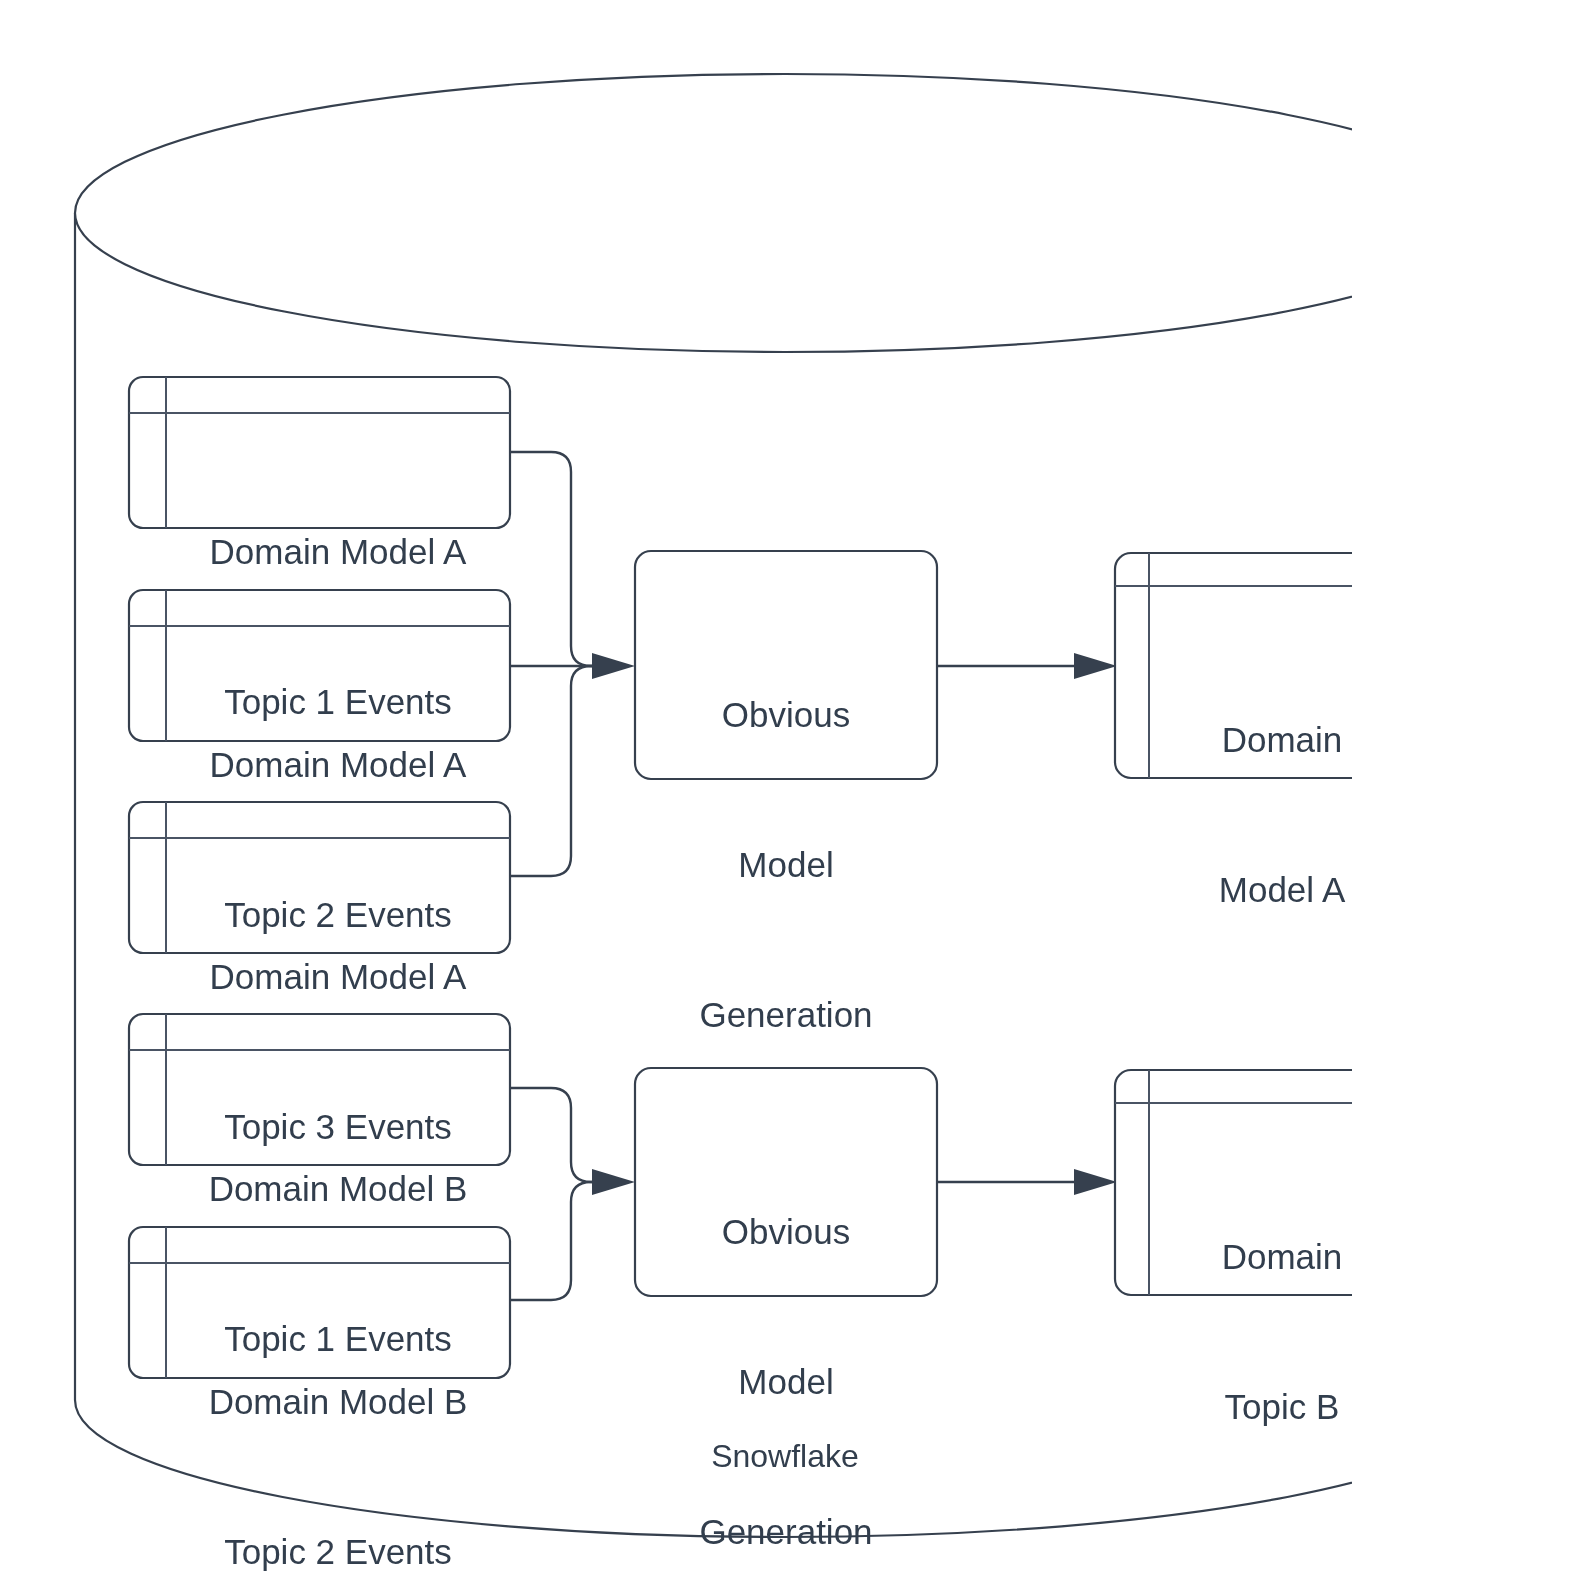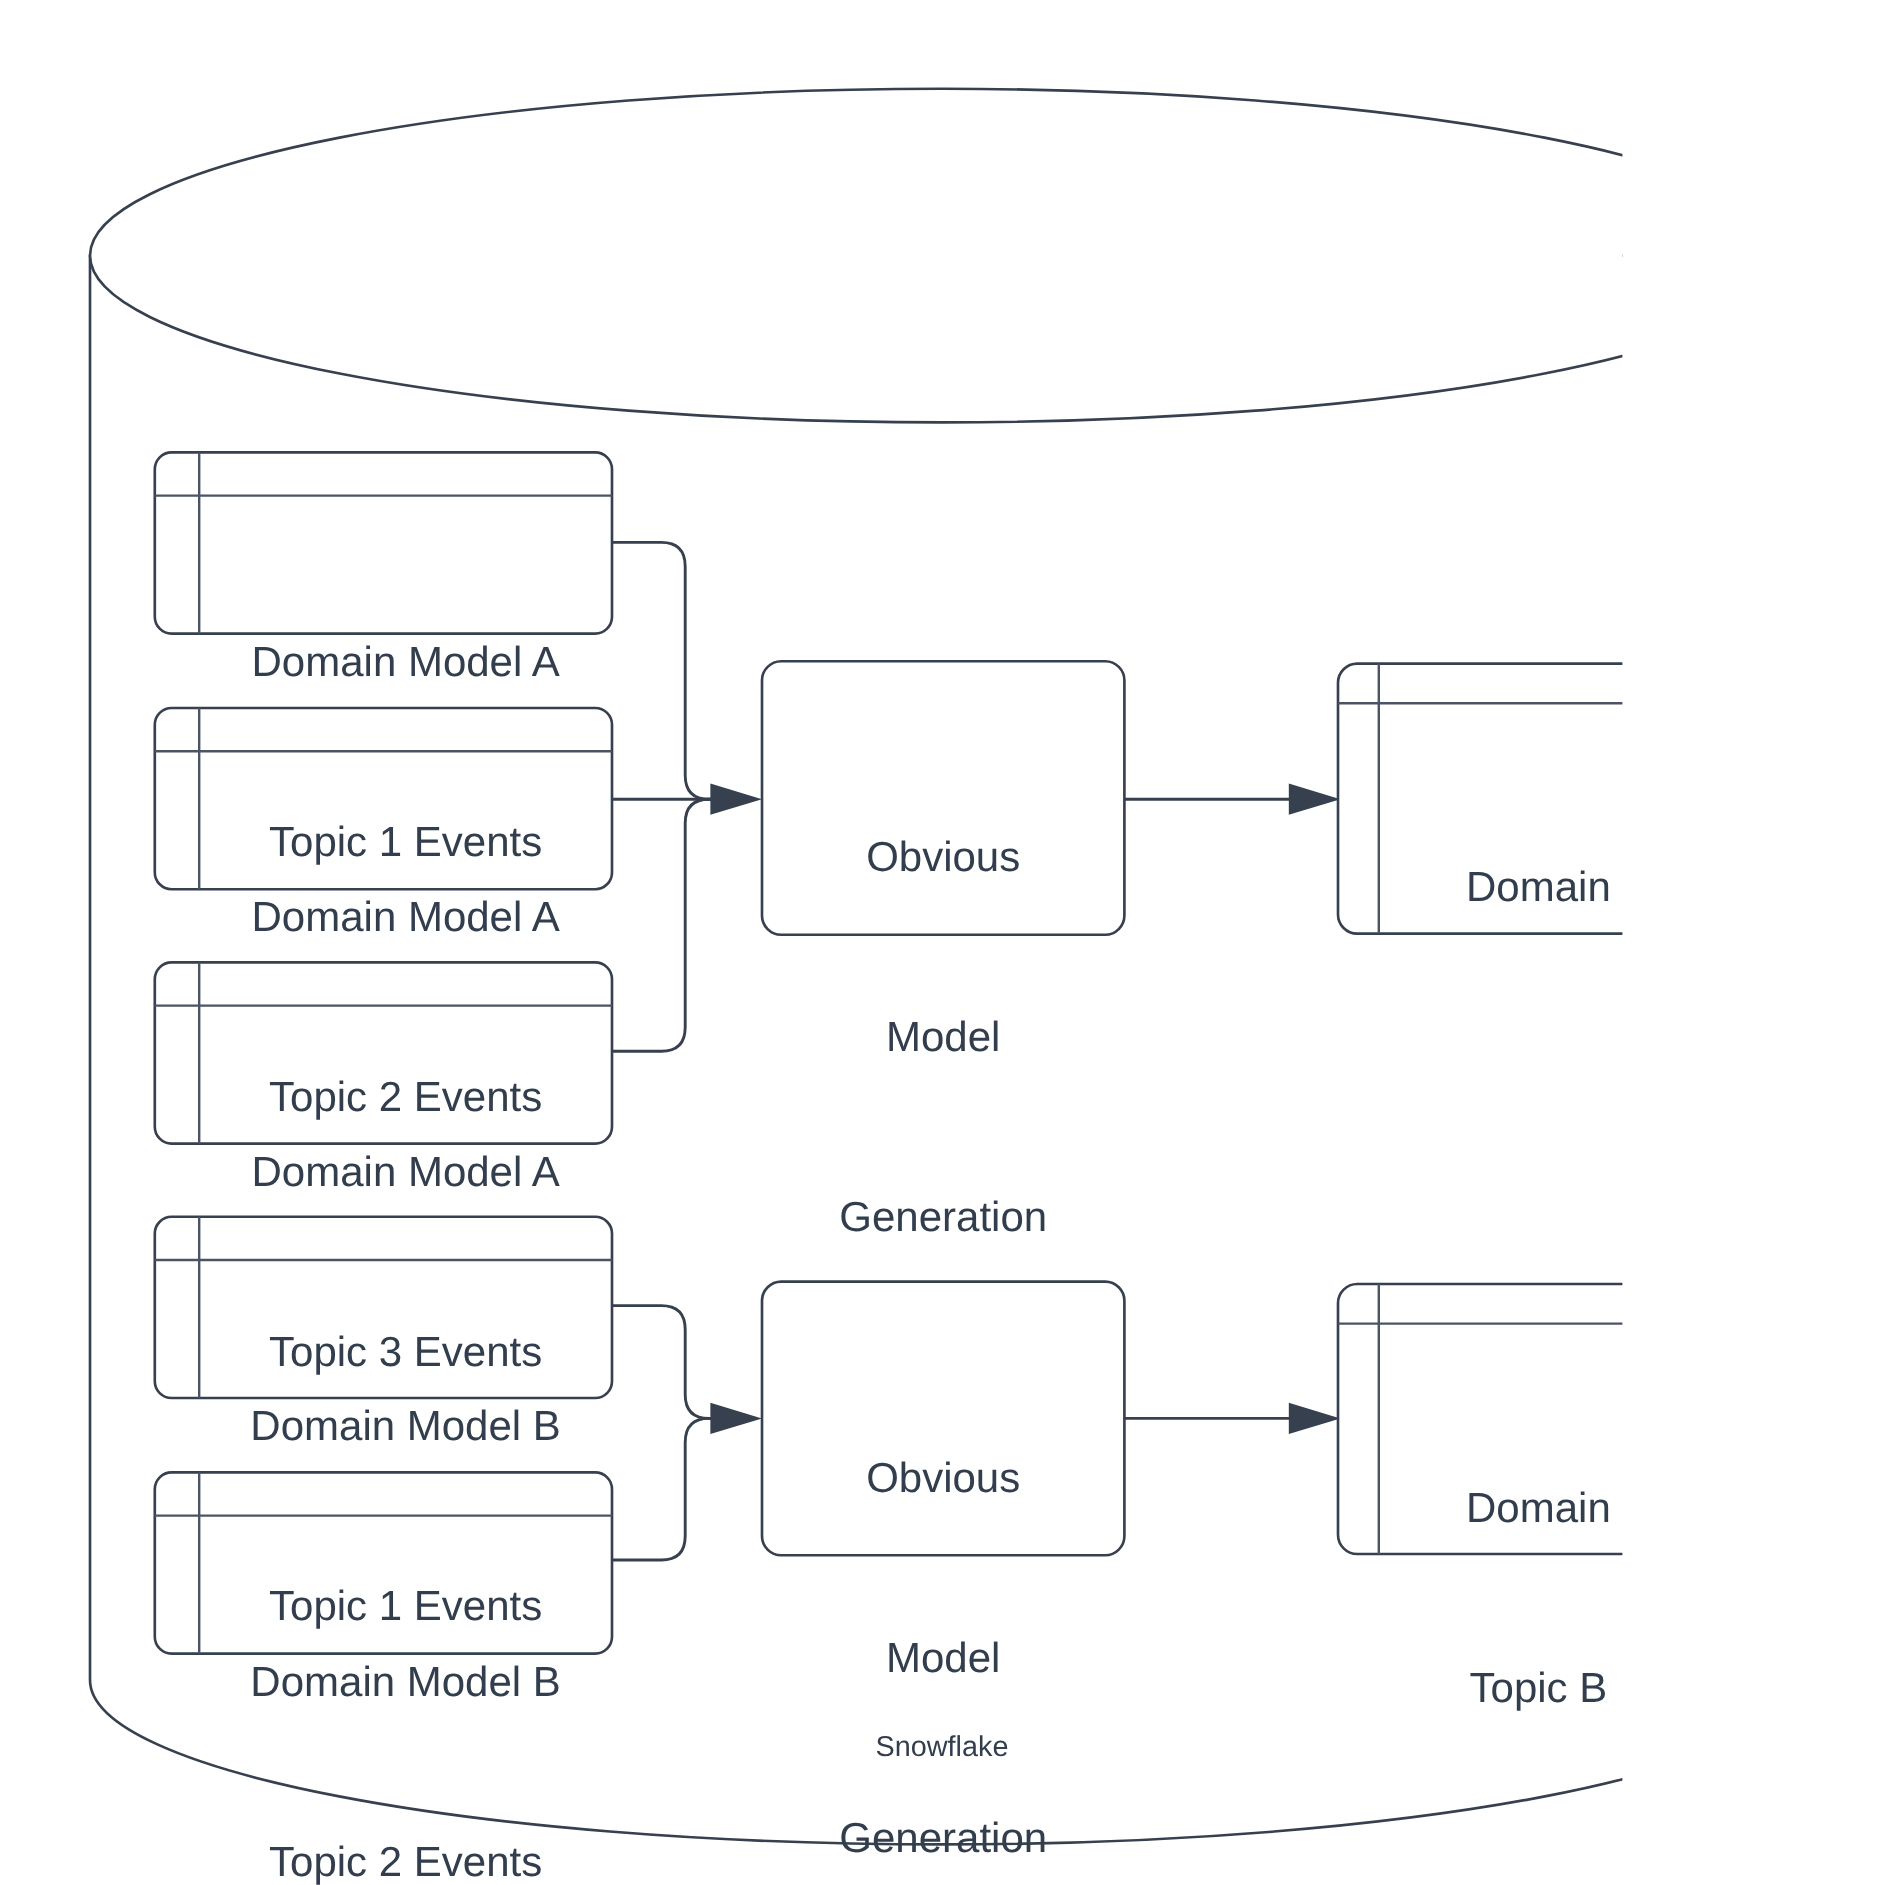--- a/index.html
+++ b/index.html
@@ -61,21 +61,21 @@
     text-align: center;
     white-space: pre;
     pointer-events: none;
     letter-spacing: 0px;
   }
   .label.two-line { }
   .label.three-line { }
   .cyl-label {
     position: absolute;
     color: #323E4D;
-    font-size: 24px;
+    font-size: 32px;
     line-height: 44px;
     text-align: center;
     white-space: pre;
   }
 </style>
 </head>
 <body>
 
 <div id="stage">
 
@@ -206,20 +206,21 @@
   </div>
 
   <div class="label three-line" style="left:635px; top:1107px; width:302px;">
     <div>Obvious</div>
     <div>Model</div>
     <div>Generation</div>
   </div>
 
   <div class="label two-line" style="left:1149px; top:615px; width:266px;">
     <div>Domain</div>
+    <div>Model A</div>
   </div>
 
   <div class="label two-line" style="left:1149px; top:1132px; width:266px;">
     <div>Domain</div>
     <div>Topic B</div>
   </div>
 
   <div class="cyl-label" style="left:585px; top:1434px; width:400px;">Snowflake</div>
 
 </div>

